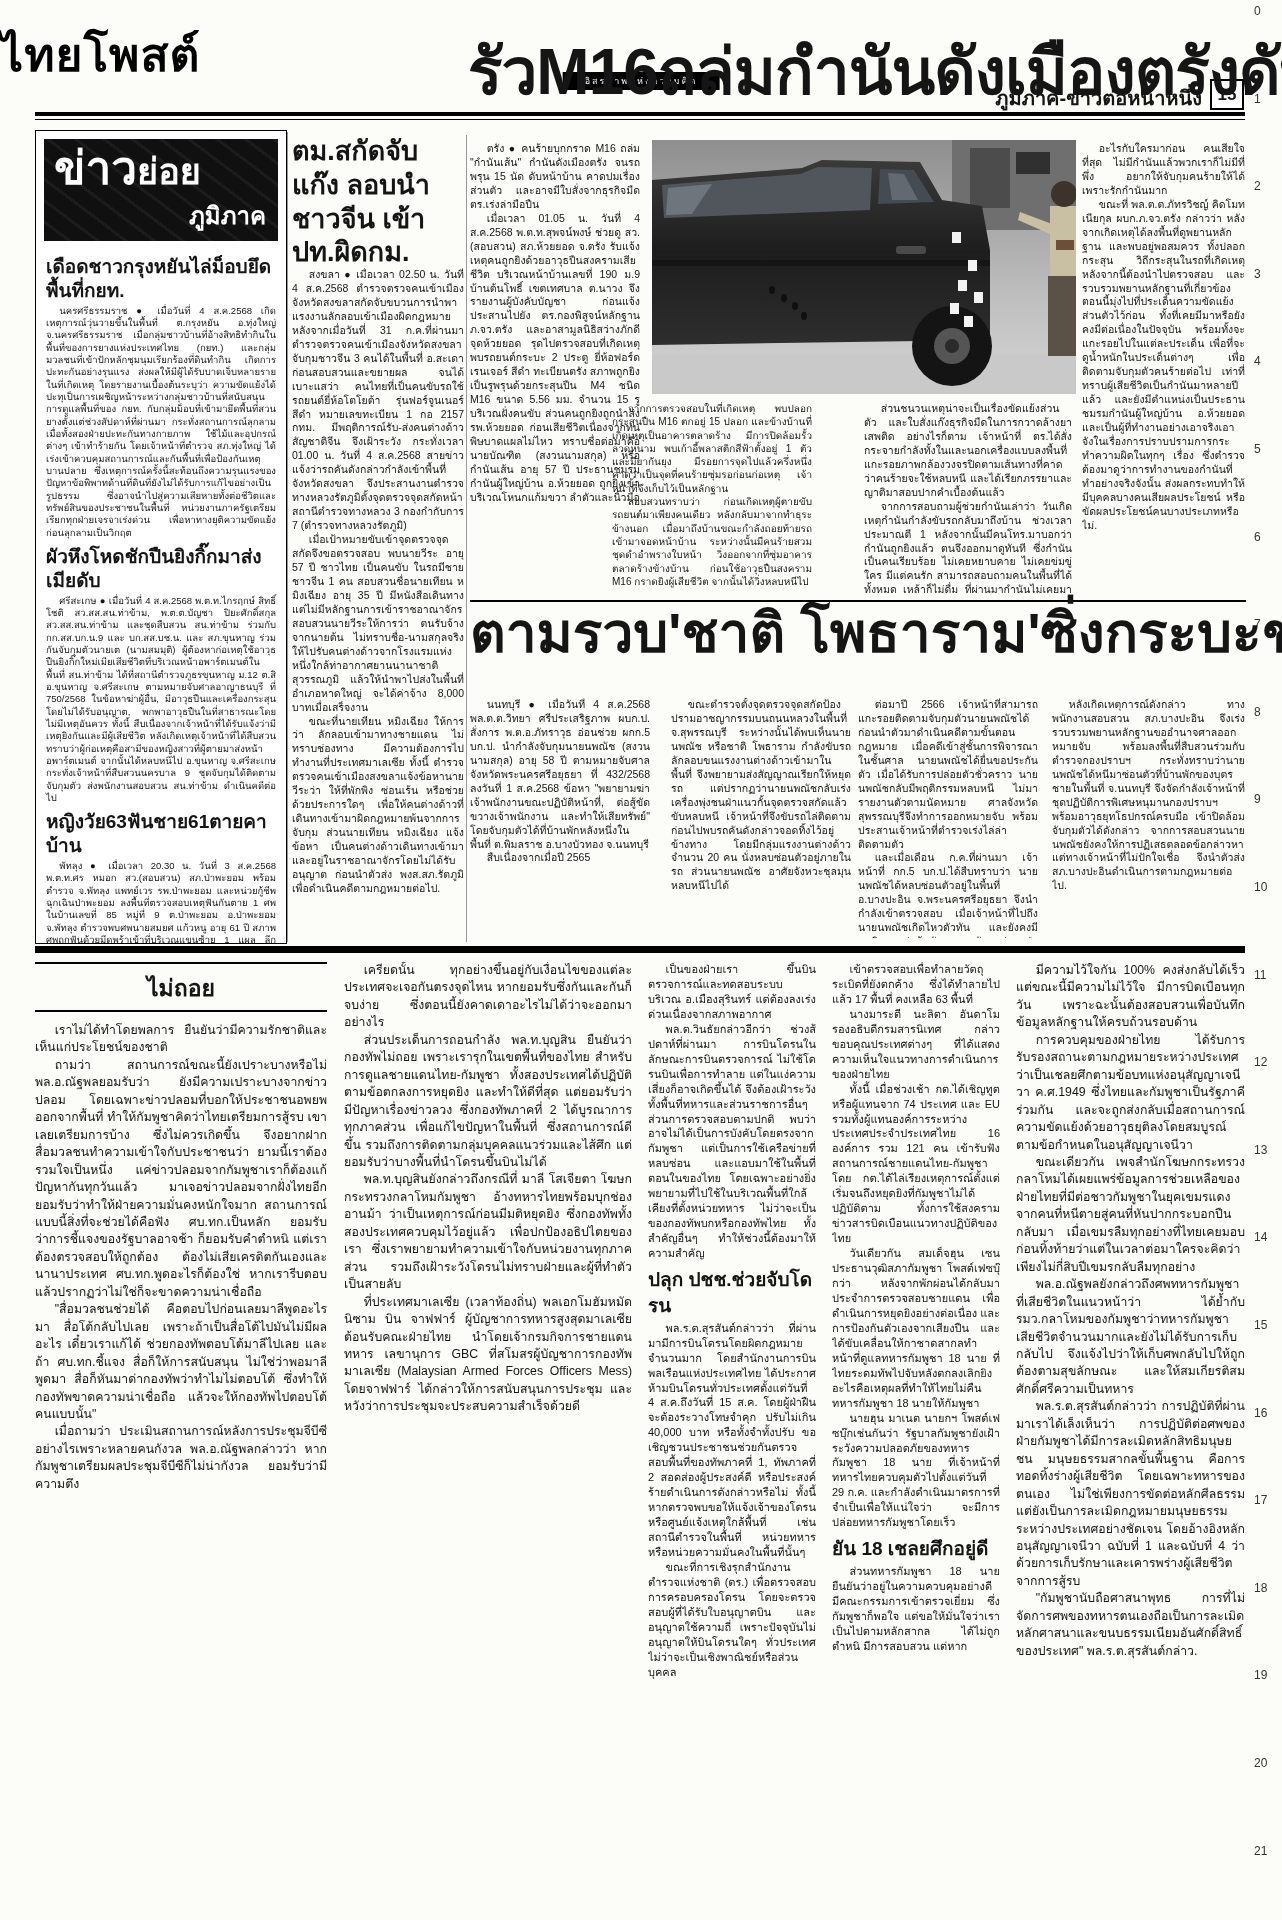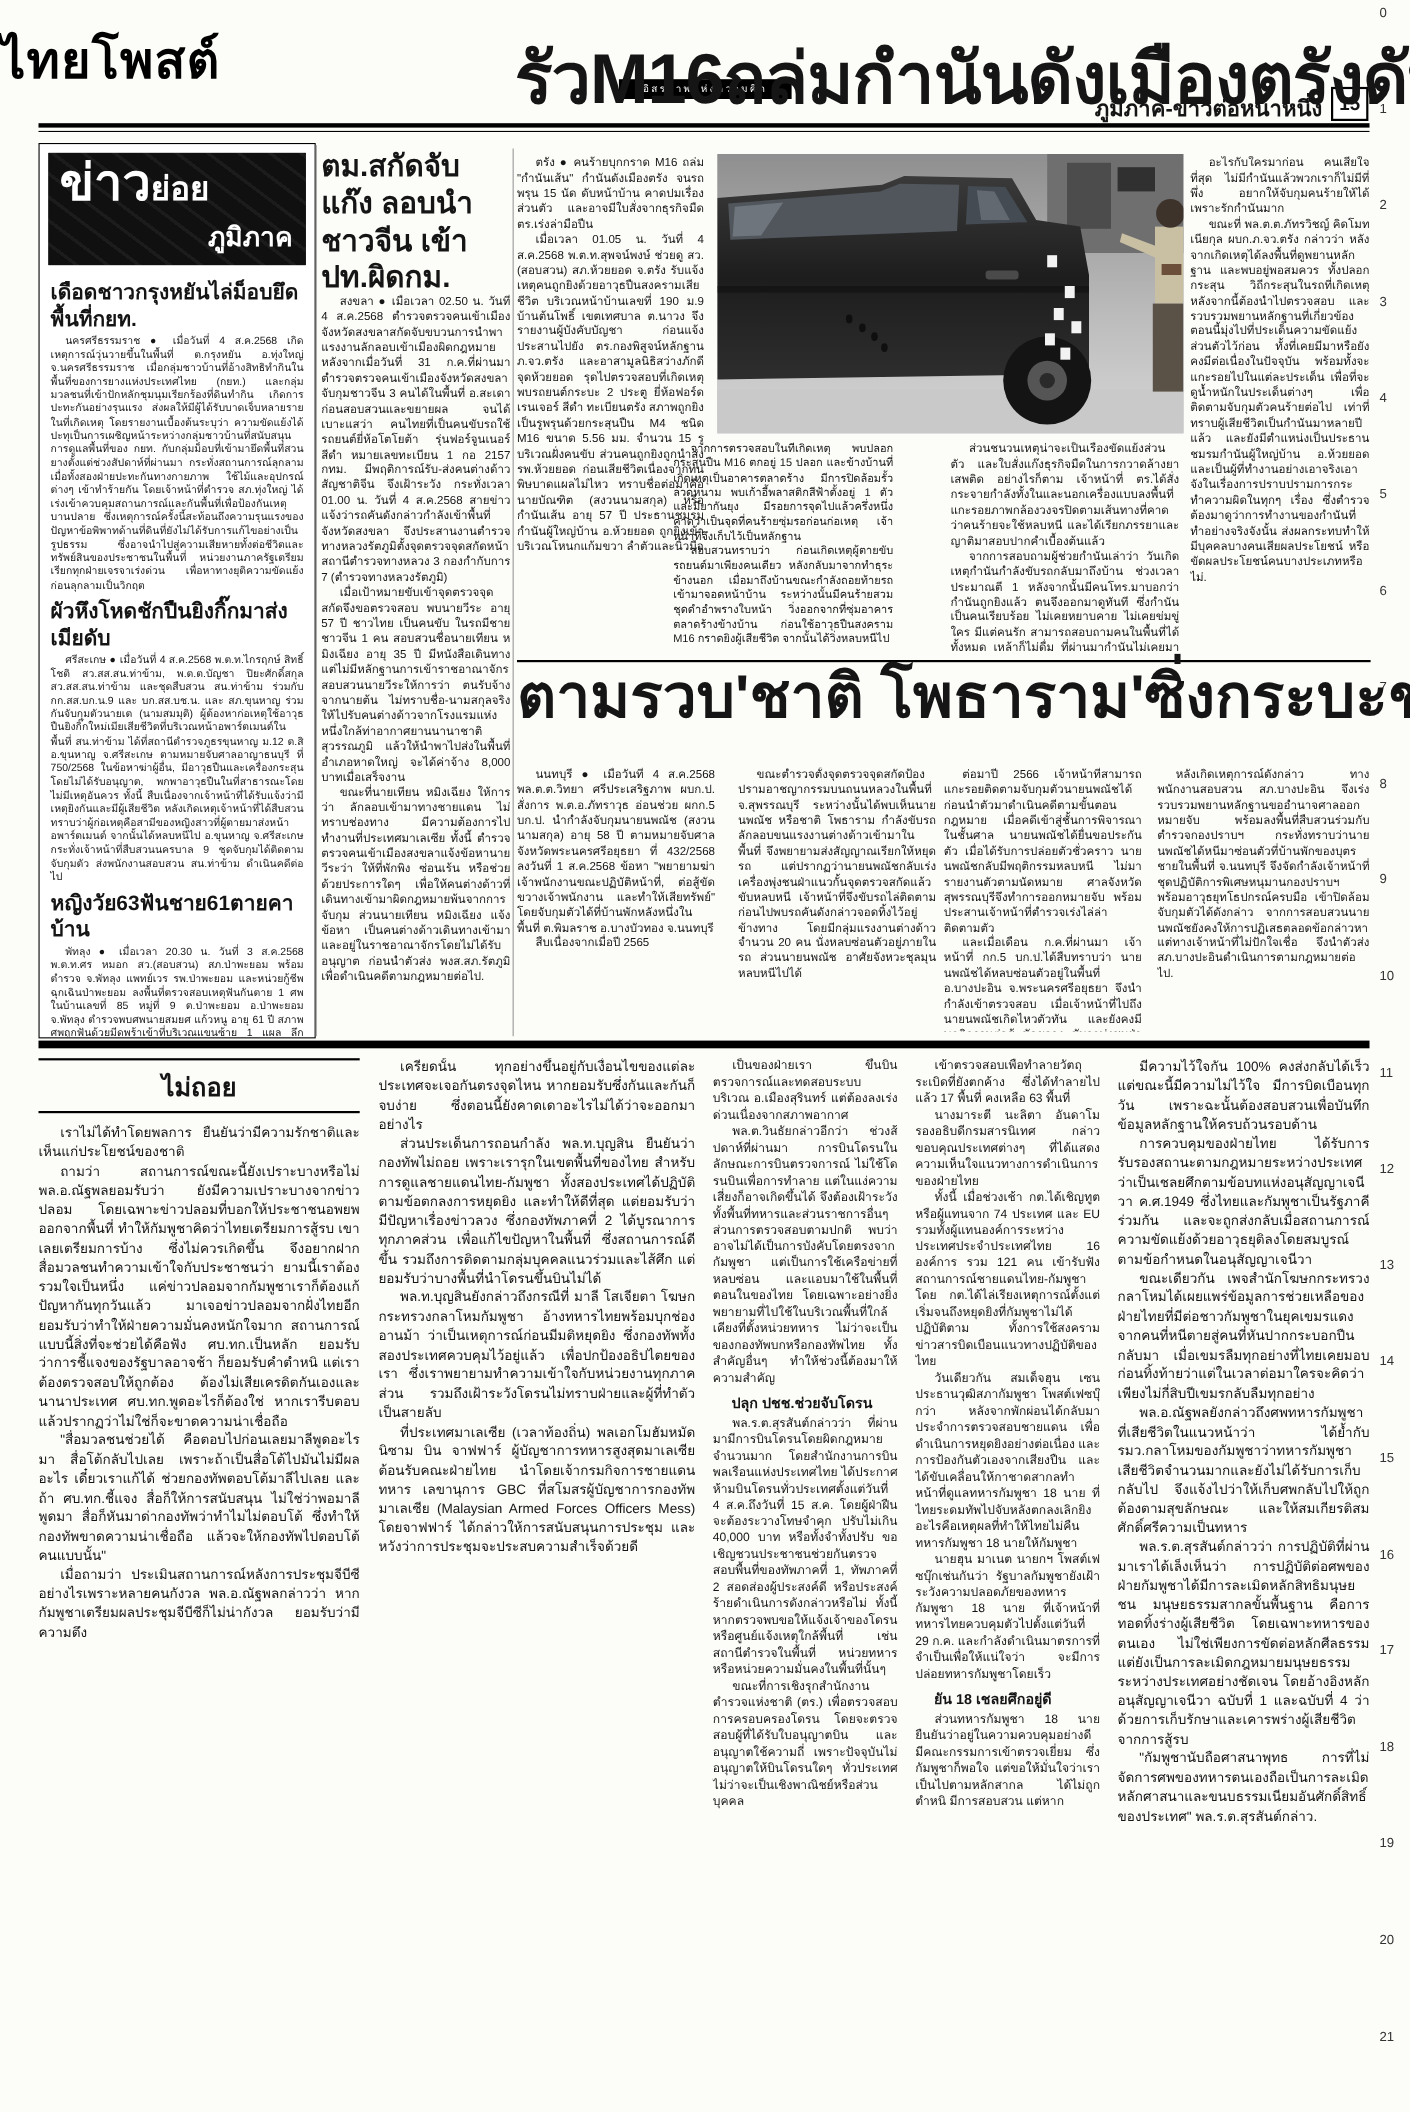--- a/index.html
+++ b/index.html
@@ -15,30 +15,30 @@
             display:flex;align-items:center;justify-content:center;background:#fff;}
   .rule-double{top:112px;left:35px;width:1210px;height:3px;border-top:4px solid #000;border-bottom:1px solid #000;}
   
   .ruler-num{position:absolute;right:8px;font-size:12px;color:#333;width:20px;text-align:left;}
   
   .briefs-box{top:130px;left:35px;width:250px;height:812px;border:1.5px solid #000;background:#fff;overflow:hidden;}
   .briefs-logo{margin:8px;height:102px;background:
       repeating-linear-gradient(37deg,#101010 0 14px,#1c1c1c 14px 17px),#111;
       color:#fff;padding:4px 10px;box-sizing:border-box;position:relative;}
   .briefs-logo .l1{font-size:46px;font-weight:800;line-height:1.0;}
-  .briefs-logo .l2{font-size:30px;font-weight:800;}
+  .briefs-logo .l2{font-size:36px;font-weight:800;}
   .briefs-logo .l3{position:absolute;right:12px;bottom:6px;font-size:24px;font-weight:800;}
   .brief-art{padding:2px 10px 0 10px;}
   .brief-h{font-weight:800;font-size:19px;line-height:1.25;margin:4px 0 2px 0;}
   .brief-b{font-size:9.5px;line-height:1.3;text-align:justify;}
   .brief-b .para{margin:0;text-indent:1.4em;}
   
   .col{position:absolute;text-align:justify;overflow:hidden;}
   .col .para{margin:0;text-indent:1.6em;}
-  .subhead-mid{font-weight:800;text-align:left;font-size:13px;margin:6px 0 2px 17px;text-indent:0;}
+  .subhead-mid{font-weight:800;text-align:left;font-size:19px;margin:6px 0 2px 0;text-indent:0;}
   
   .smuggle-h{top:135px;left:292px;width:172px;font-weight:800;font-size:27px;line-height:1.25;}
   .main-h{top:40px;left:468px;width:778px;font-weight:800;font-size:64px;line-height:1.0;
           letter-spacing:-1px;white-space:nowrap;}
   .chase-h{top:606px;left:470px;width:776px;font-weight:800;font-size:55px;line-height:1.0;white-space:nowrap;}
   .rule-thin{position:absolute;background:#000;height:1.5px;}
   .rule-thick{position:absolute;background:#000;height:7px;}
   .vrule{position:absolute;width:1px;background:#999;}
   
   .photo{top:140px;left:652px;width:424px;height:254px;background:#c4c4c4;overflow:hidden;}

